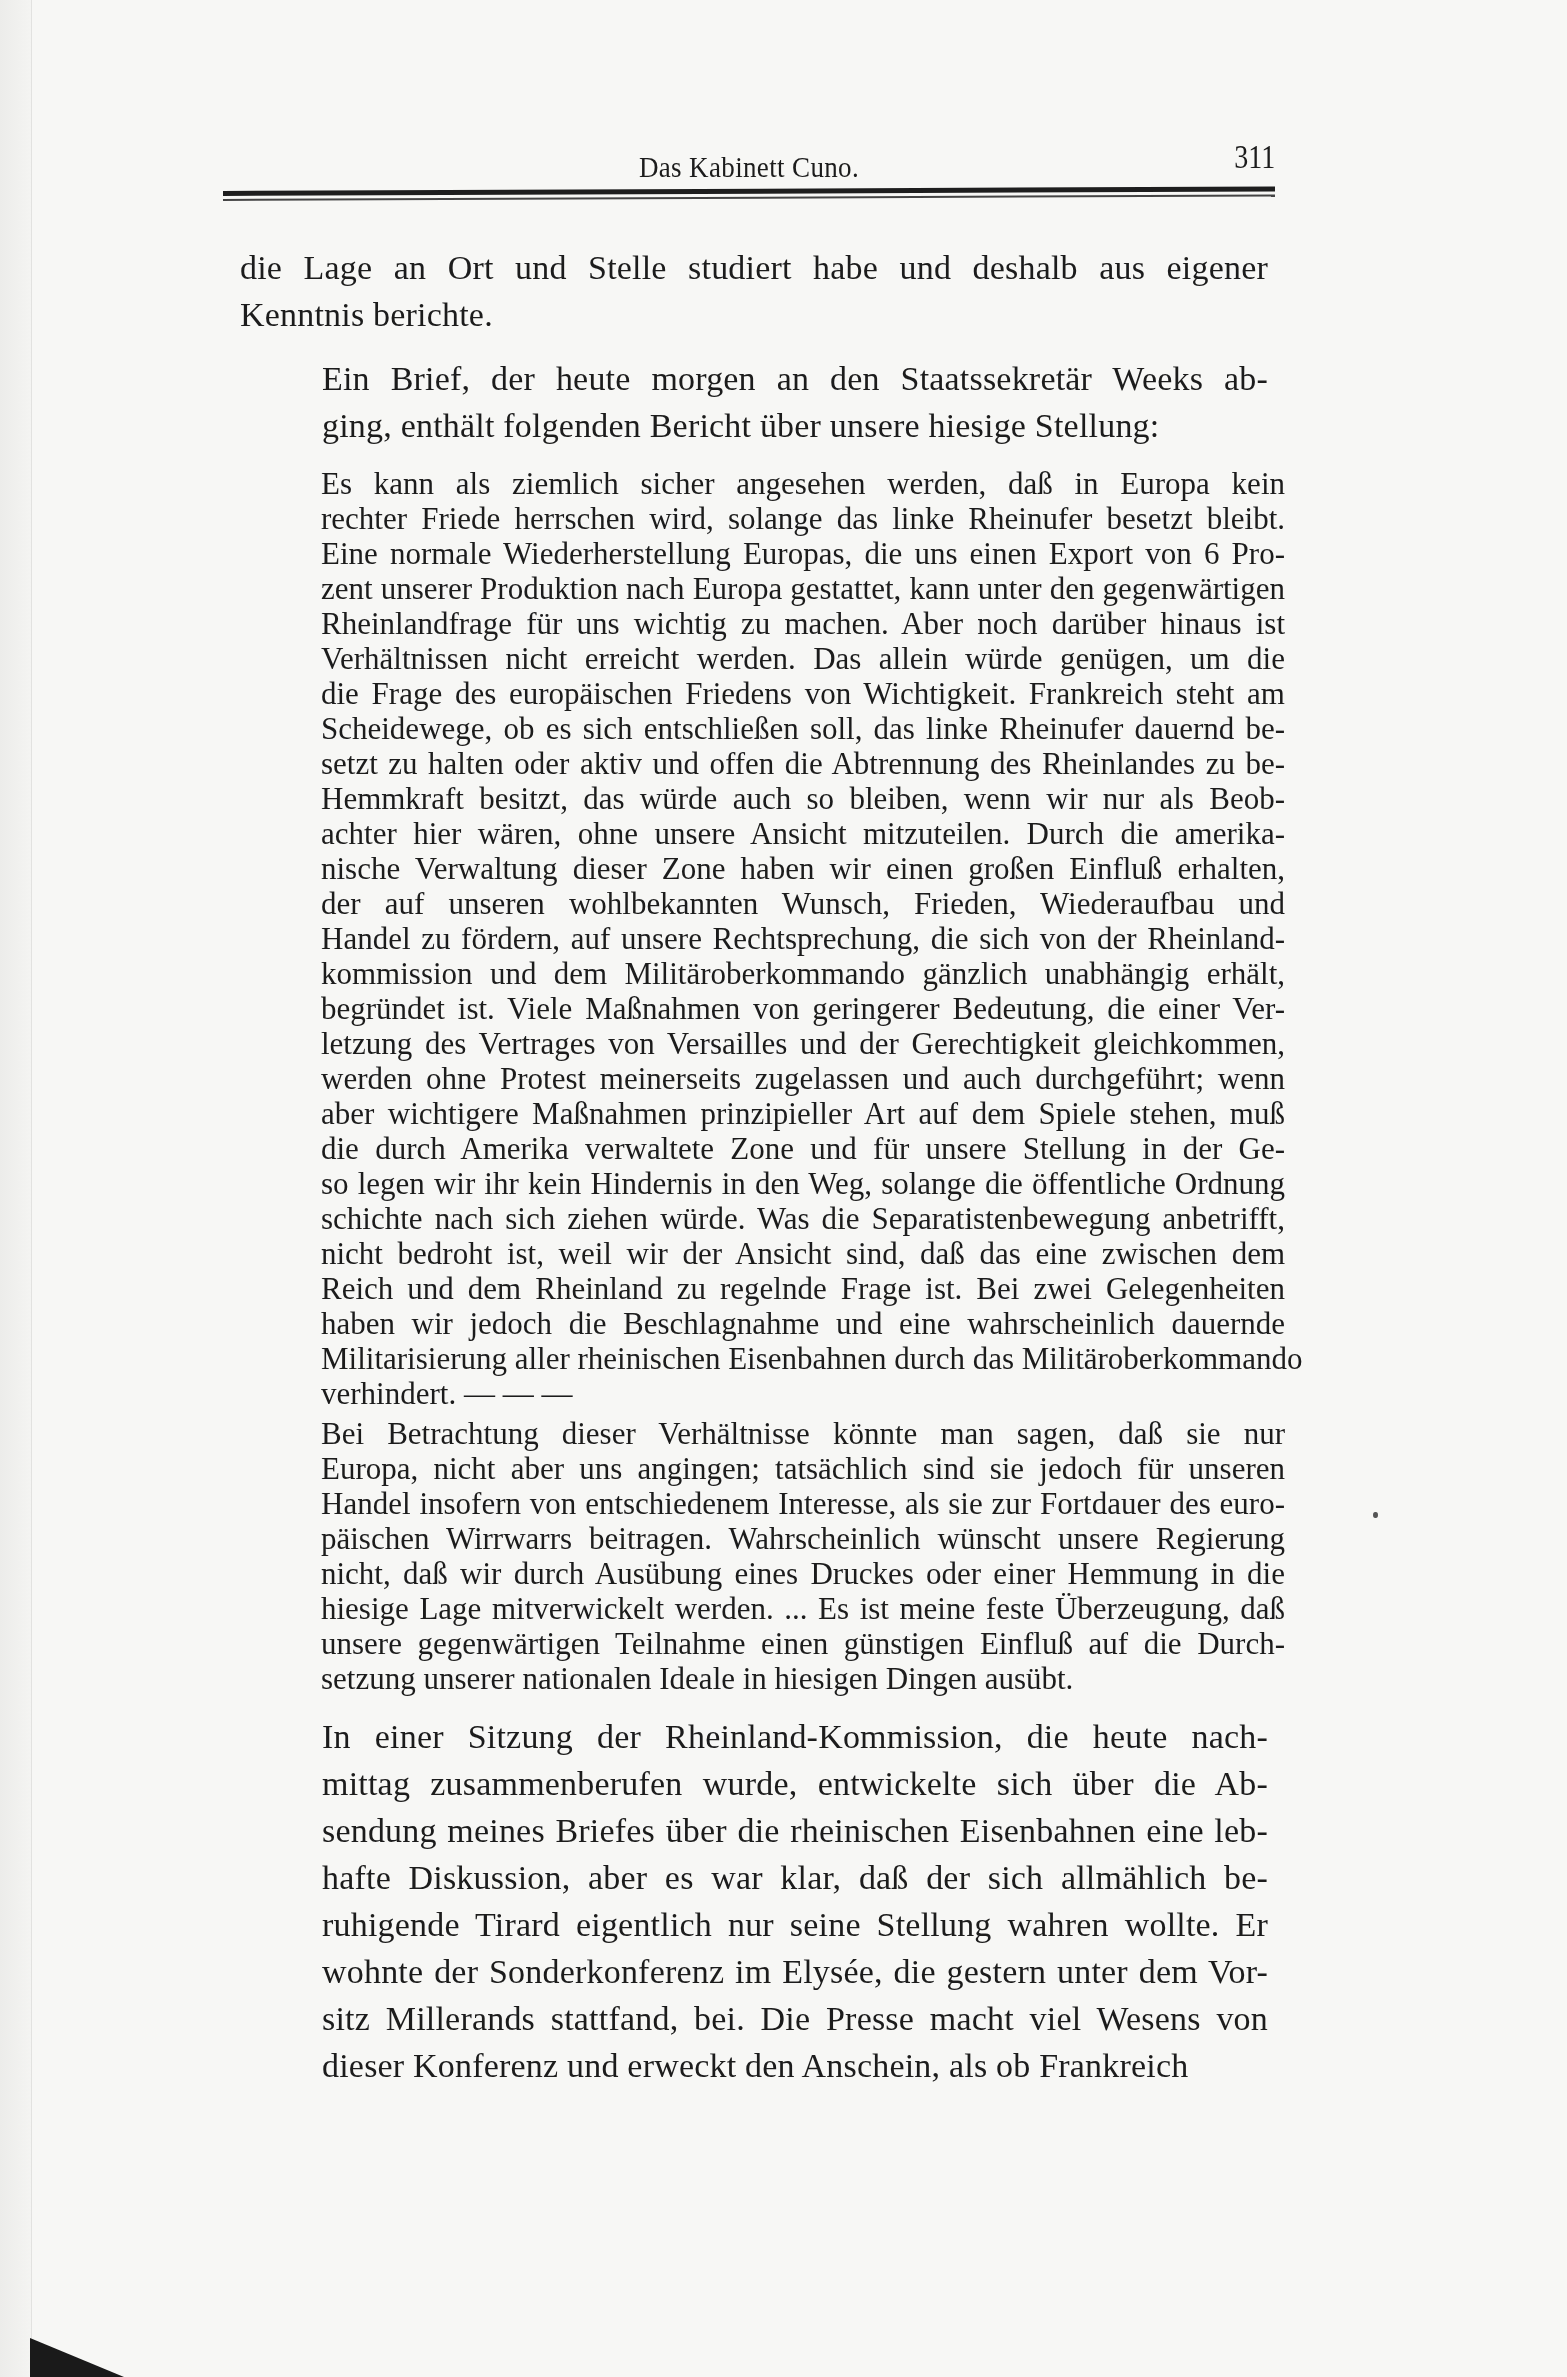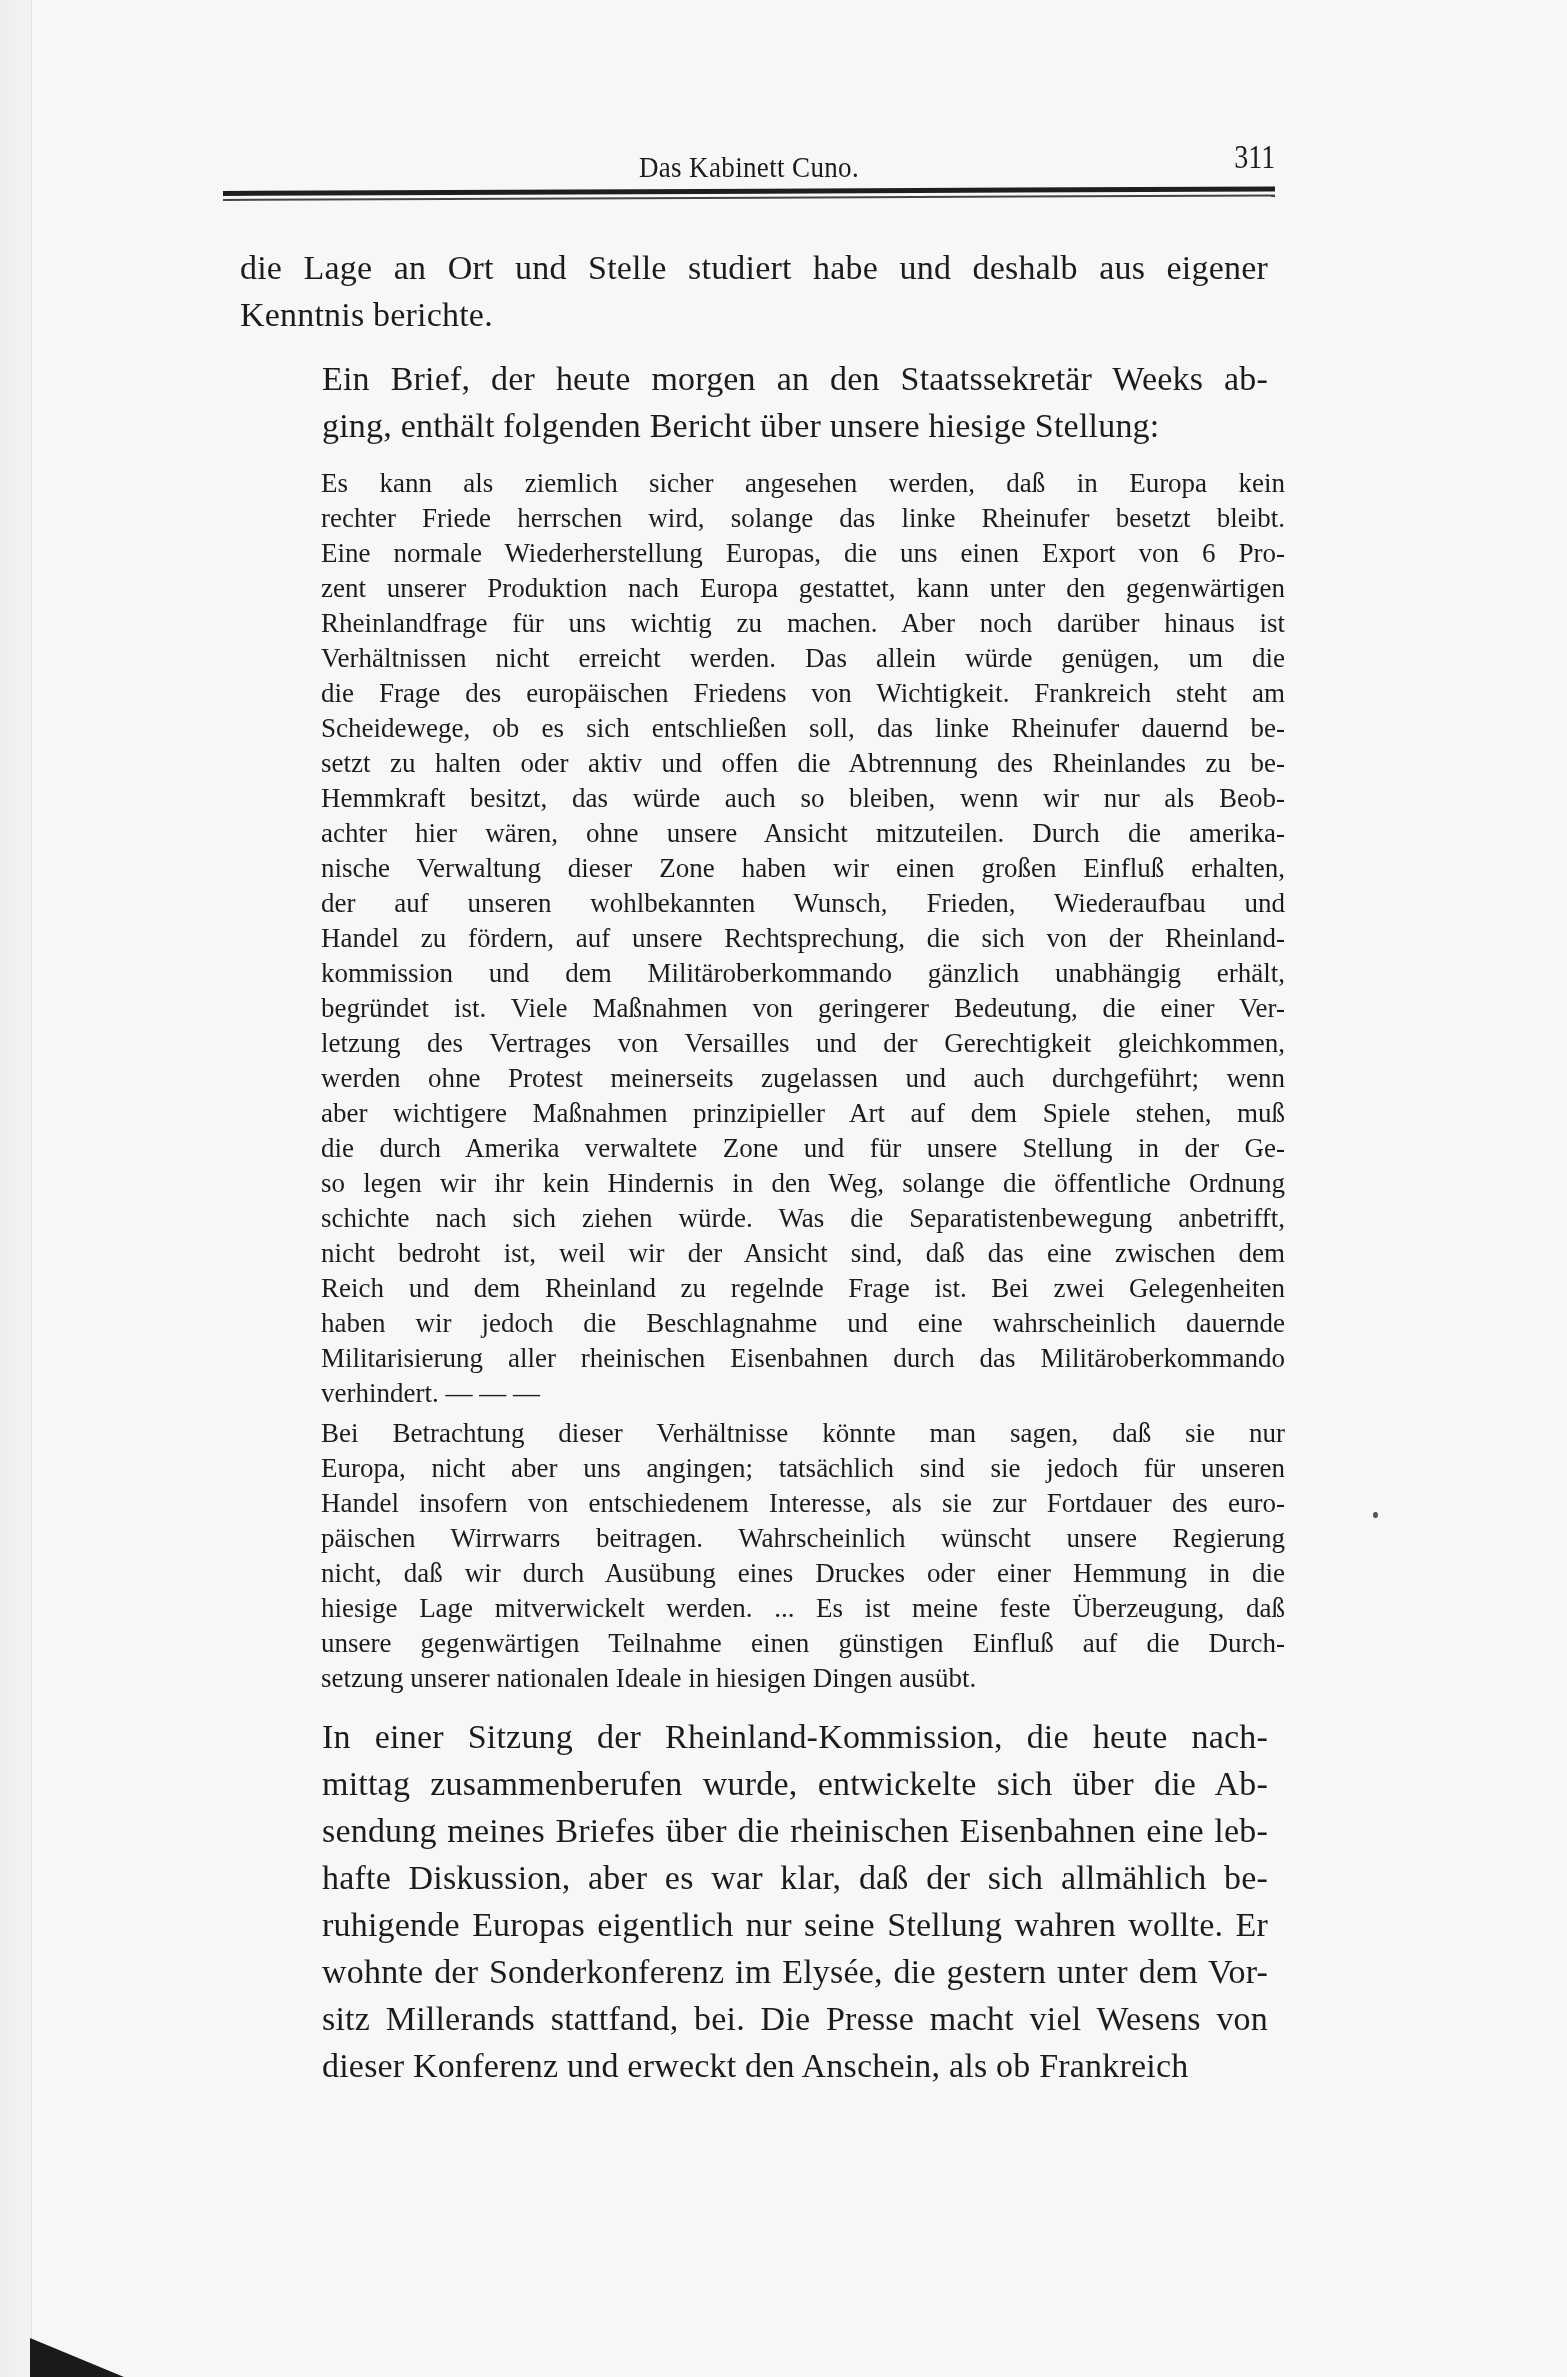--- a/index.html
+++ b/index.html
@@ -45,21 +45,21 @@
   }
   .p-main {
     font-size: 34px; line-height: 47px; text-align: justify; margin: 17px;
     letter-spacing: 0.2px;
   }
   .p-main.indent { text-indent: 82px; }
   .quote {
     margin: 6.3px 0 0 35px; width: 1027px;
   }
   .p-quote {
-    font-size: 27px; line-height: 35px; text-align: justify; margin: 0;
+    font-size: 31px; line-height: 35px; text-align: justify; margin: 0;
   }
   .p-quote.indent { text-indent: 63px; }
   .p-quote.after { margin-top: 5px; }
   .continuation { margin-top: 12.5px; }
   .line { display: block; text-align: justify; text-align-last: justify; white-space: nowrap; }
   .line.last { text-align-last: left; }
   .speck {
     position: absolute; width: 4.7px; height: 6.3px; border-radius: 50%; background: #555;
   }
 </style>
@@ -127,21 +127,21 @@
         <span class="line">unsere gegenwärtigen Teilnahme einen günstigen Einfluß auf die Durch-</span>
         <span class="line last">setzung unserer nationalen Ideale in hiesigen Dingen ausübt.</span>
       </p>
     </div>
   <div class="continuation" id="closing-para">
       <p class="p-main indent">
         <span class="line">In einer Sitzung der Rheinland-Kommission, die heute nach-</span>
         <span class="line">mittag zusammenberufen wurde, entwickelte sich über die Ab-</span>
         <span class="line">sendung meines Briefes über die rheinischen Eisenbahnen eine leb-</span>
         <span class="line">hafte Diskussion, aber es war klar, daß der sich allmählich be-</span>
-        <span class="line">ruhigende Europas eigentlich nur seine Stellung wahren wollte. Er</span>
+        <span class="line">ruhigende Tirard eigentlich nur seine Stellung wahren wollte. Er</span>
         <span class="line">wohnte der Sonderkonferenz im Elysée, die gestern unter dem Vor-</span>
         <span class="line">sitz Millerands stattfand, bei. Die Presse macht viel Wesens von</span>
         <span class="line last">dieser Konferenz und erweckt den Anschein, als ob Frankreich</span>
       </p>
     </div>
 </div>
 
 <div class="speck" style="left:1373px; top:1512px;"></div>
 
 

